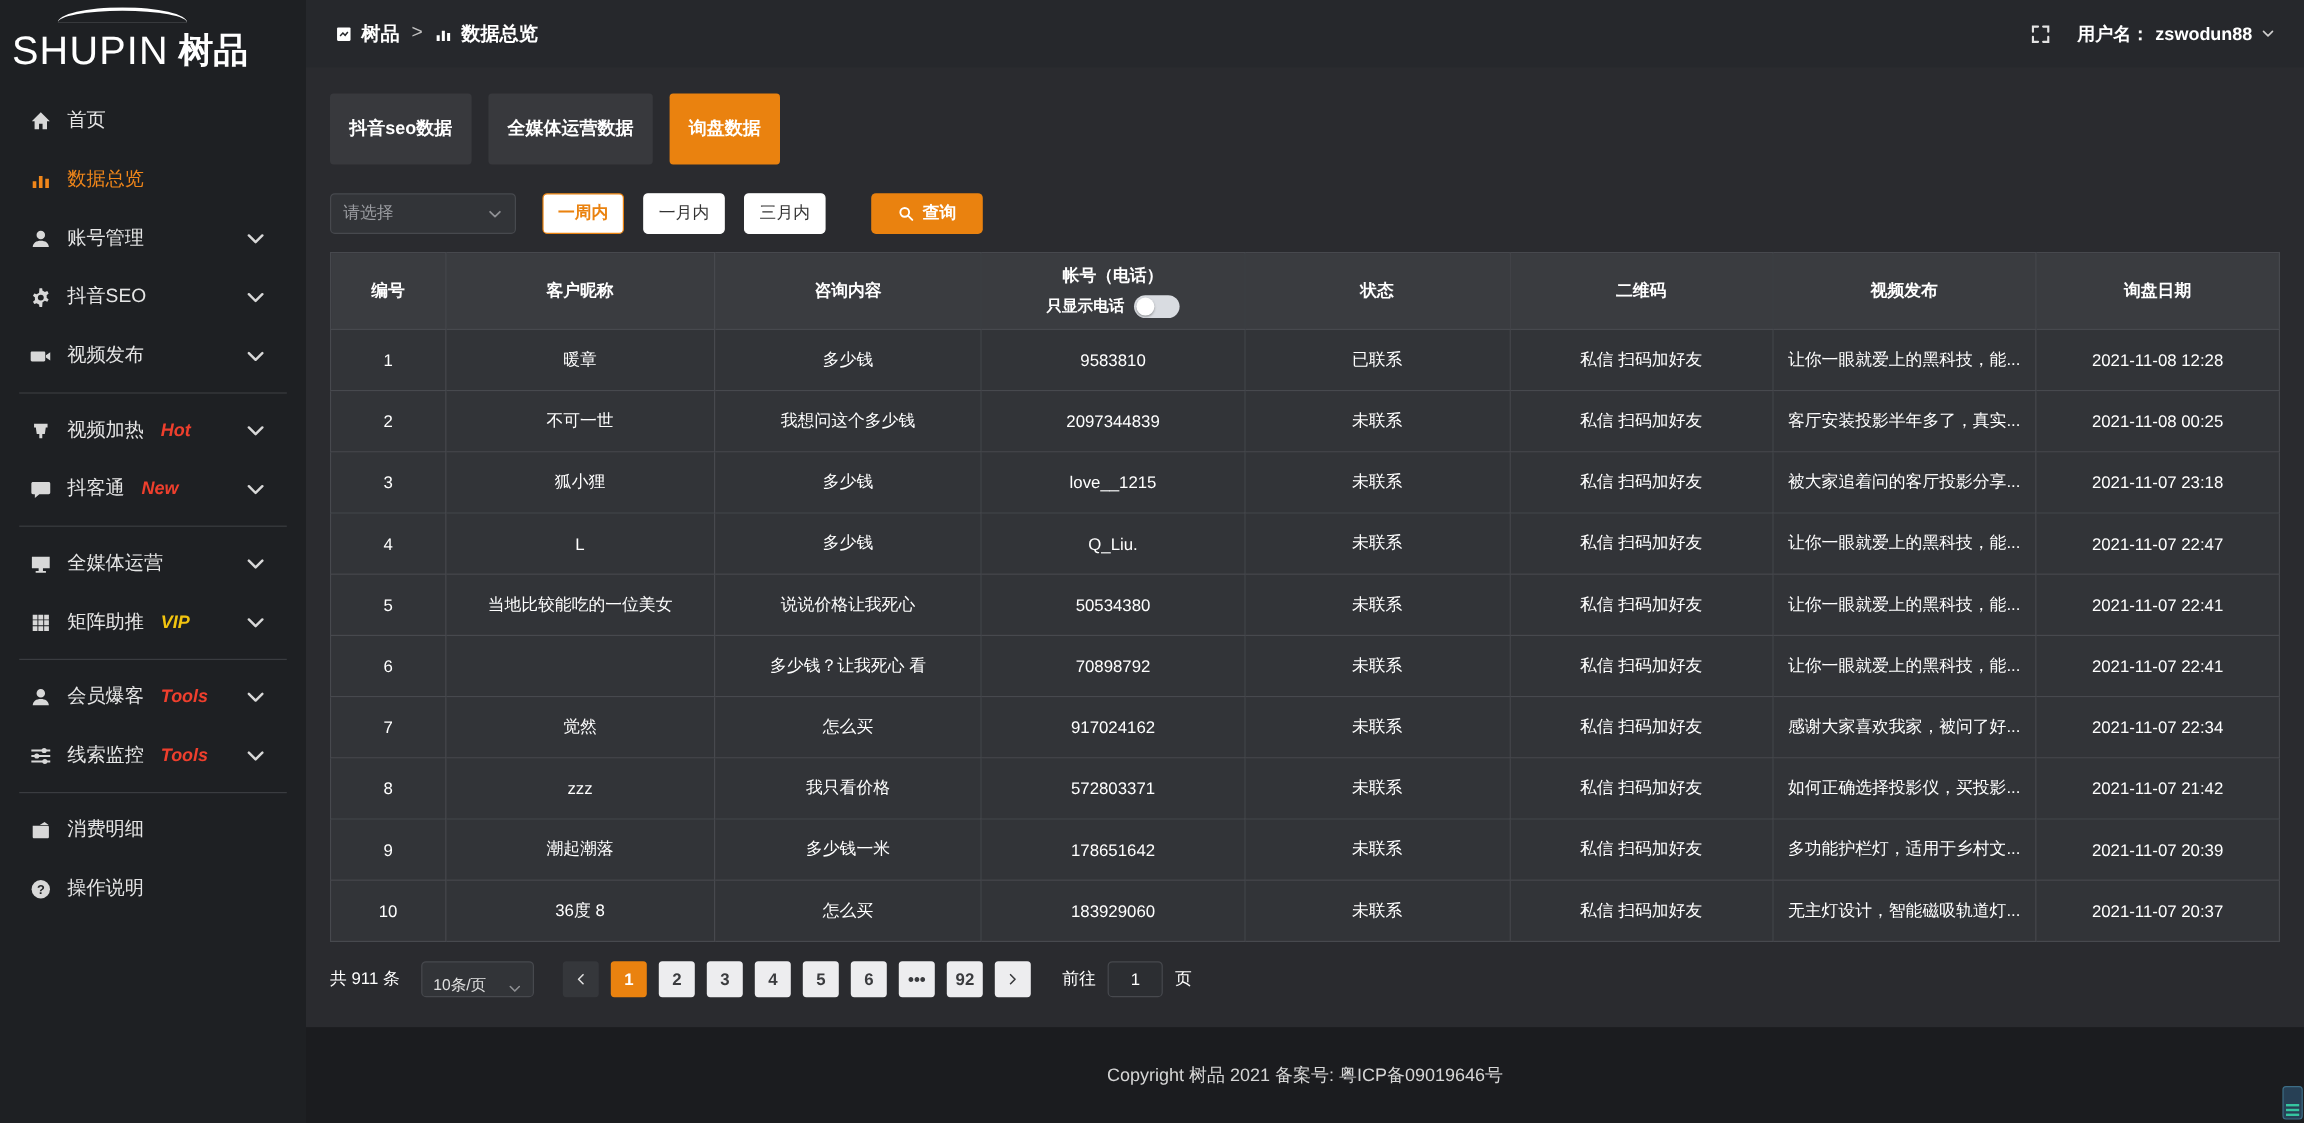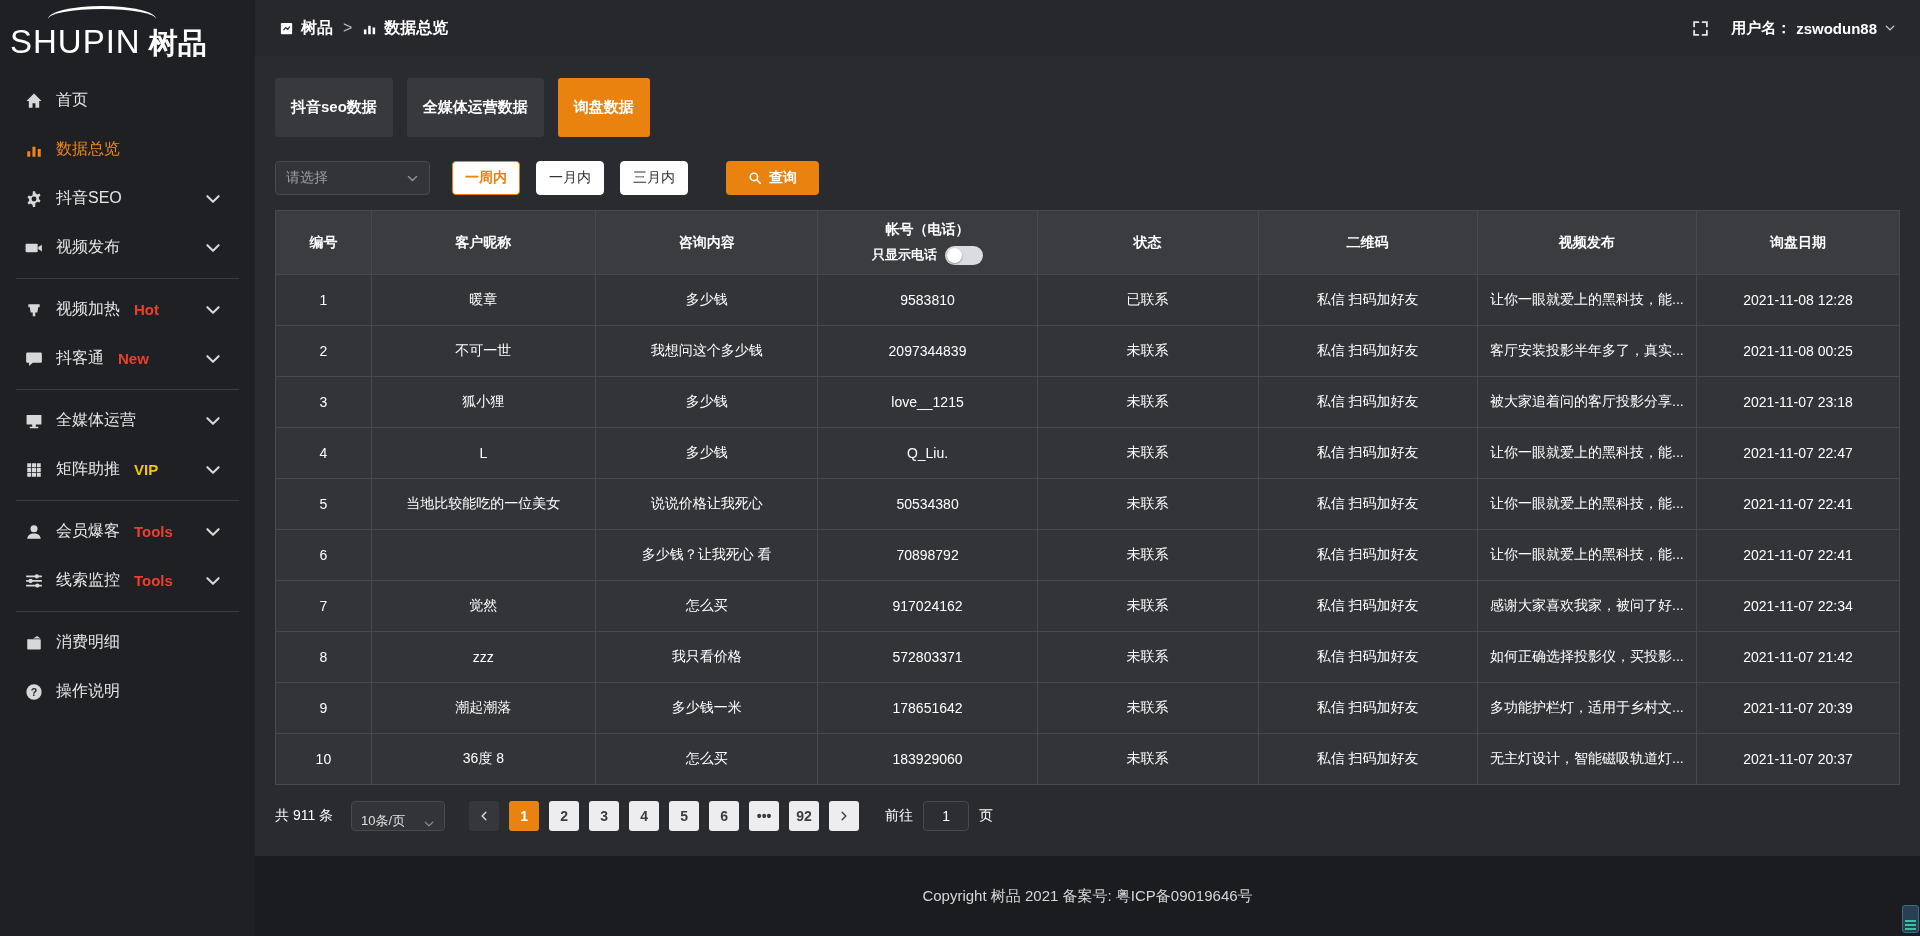--- a/index.html
+++ b/index.html
@@ -10,21 +10,21 @@
   .sidebar{position:absolute;left:0;top:0;bottom:0;width:255px;background:#1e2023;z-index:2}
   .logo{position:relative;height:52px;margin:6px 0 4px 10px;display:flex;align-items:flex-end;cursor:pointer}
   .logo-arc{position:absolute;top:0;left:38px;width:108px;height:13px;border-top:3px solid #fff;border-radius:50%/100% 100% 0 0}
   .logo-en{font-size:33px;font-weight:400;letter-spacing:1px;line-height:1}
   .logo-cn{font-size:29px;font-weight:bold;margin-left:8px;line-height:1.05}
   .menu{padding-top:14px}
   .menu-item{display:flex;align-items:center;height:49px;padding:0 20px 0 25px;font-size:16px;color:#e6e6e6;cursor:pointer}
   .menu-item .svg-icon{width:18px;height:18px;margin-right:13px;color:#d8d8d8;flex:0 0 auto}
   .menu-item.active{color:#f0861a}
   .menu-item.active .svg-icon{color:#f0861a}
-  .badge{margin-left:14px;font-weight:bold;font-size:15px}
+  .badge{margin-left:14px;font-style:italic;font-weight:bold;font-size:15px}
   .badge.red{color:#ee3f2d}
   .badge.gold{color:#f2c40f}
   .chev{margin-left:auto;color:#8f9094;width:14px;height:14px}
   .menu-divider{height:1px;background:#3a3c40;margin:6px 16px}
 
   .svg-icon{display:inline-flex;align-items:center;justify-content:center}
   .svg-icon svg{width:100%;height:100%}
 
   
   .header{position:absolute;left:255px;right:0;top:0;height:56px;background:#26282c;display:flex;align-items:center;padding:0 24px;z-index:1}
@@ -101,20 +101,33 @@
         </span>
         <span>首页</span>
       </div>
       <div class="menu-item active">
         <span class="svg-icon">
           <svg viewBox="0 0 16 16" fill="currentColor">
             <path d="M2 9h2.7v5H2zM6.6 5h2.7v9H6.6zM11.3 7H14v7h-2.7z"></path>
           </svg>
         </span>
         <span>数据总览</span>
+      </div>
+      <div class="menu-item">
+        <span class="svg-icon">
+          <svg viewBox="0 0 16 16" fill="currentColor">
+            <path d="M8 8.3a3.15 3.15 0 1 0 0-6.3 3.15 3.15 0 0 0 0 6.3zM2 14c.3-3.1 2.6-4.6 6-4.6s5.7 1.5 6 4.6z"></path>
+          </svg>
+        </span>
+        <span>账号管理</span>
+        <span class="svg-icon chev">
+          <svg viewBox="0 0 16 16" fill="none" stroke="currentColor" stroke-width="1.8" stroke-linecap="round" stroke-linejoin="round">
+            <path d="M3 5.5 8 10.5 13 5.5"></path>
+          </svg>
+        </span>
       </div>
       <div class="menu-item">
         <span class="svg-icon">
           <svg viewBox="0 0 16 16" fill="currentColor">
             <path fill-rule="evenodd" d="M7 1h2l.3 1.9c.6.2 1.2.5 1.7 1l1.8-.7 1 1.7-1.5 1.3a5 5 0 0 1 0 1.9l1.5 1.3-1 1.7-1.8-.7c-.5.5-1.1.8-1.7 1L9 15H7l-.3-1.9a5 5 0 0 1-1.7-1l-1.8.7-1-1.7 1.5-1.3a5 5 0 0 1 0-1.9L2.2 6.6l1-1.7 1.8.7c.5-.5 1.1-.8 1.7-1zM8 10.2a2.2 2.2 0 1 1 0-4.4 2.2 2.2 0 0 1 0 4.4z"></path>
           </svg>
         </span>
         <span>抖音SEO</span>
         <span class="svg-icon chev">
           <svg viewBox="0 0 16 16" fill="none" stroke="currentColor" stroke-width="1.8" stroke-linecap="round" stroke-linejoin="round">

